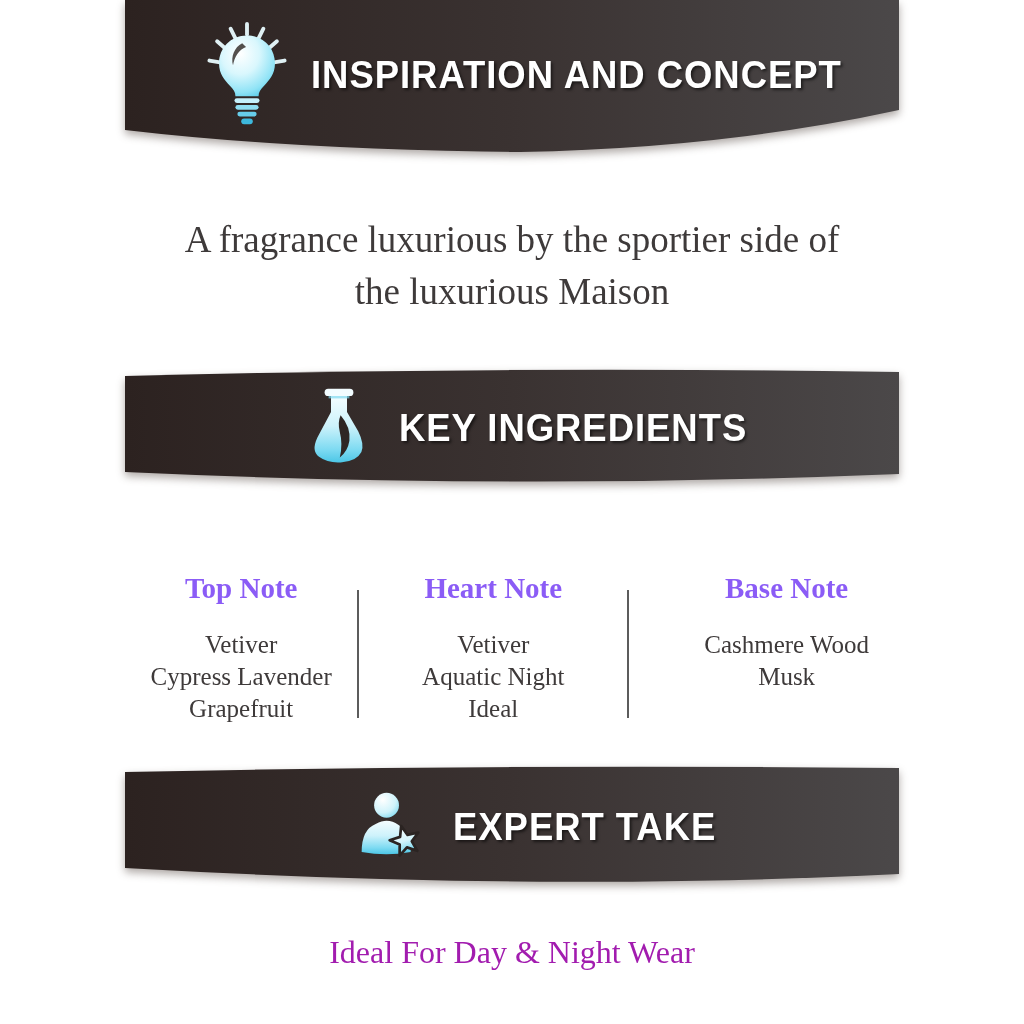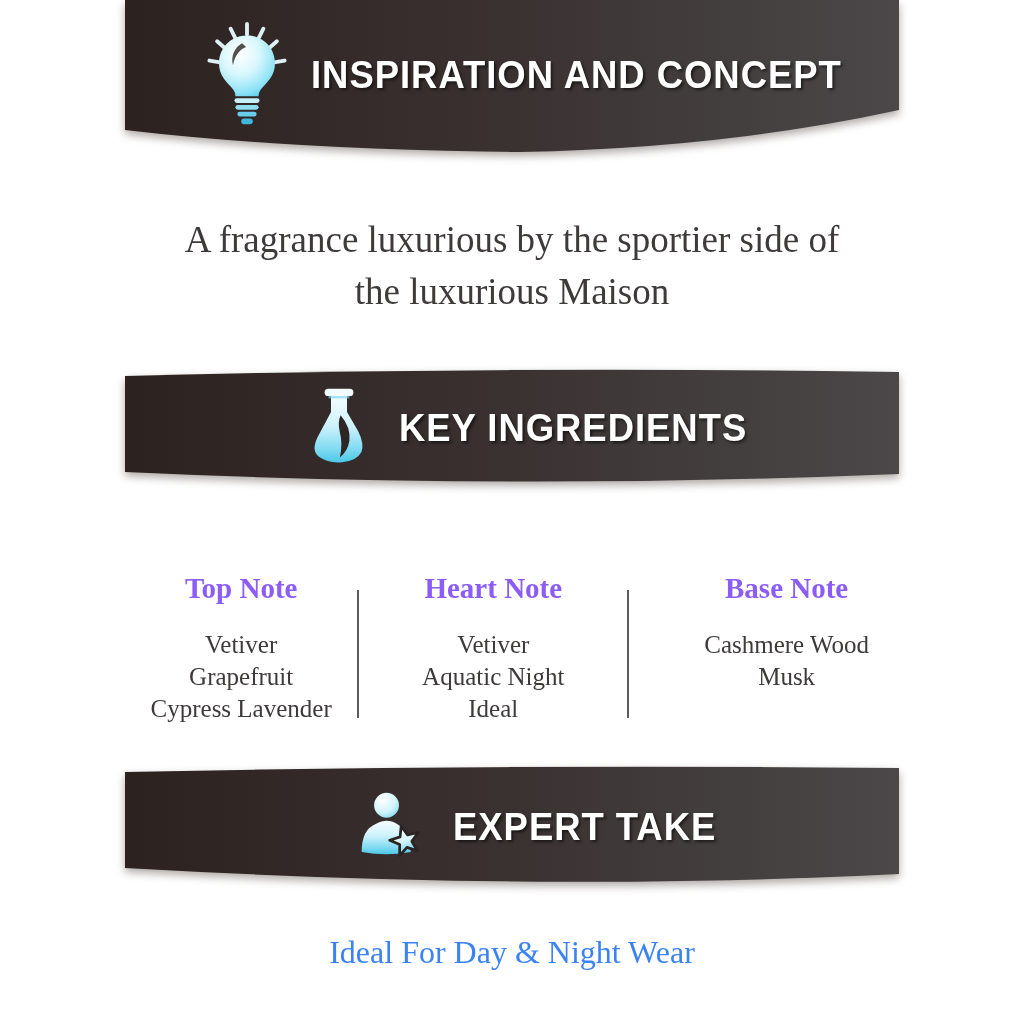--- a/index.html
+++ b/index.html
@@ -36,21 +36,21 @@
   }
   .note-col{text-align:center;}
   .note-col.c1{width:246px;}
   .note-col.c2{width:284px;}
   .note-col.c3{width:238px;padding-left:45px;}
   .note-divider{width:2px;height:128px;margin-top:18px;background:#5c5c5c;}
   .note-heading{font-size:29px;font-weight:bold;color:#8b5cf6;margin-bottom:24px;}
   .note-item{font-size:25px;line-height:32px;color:#3e3a3a;}
   .footer-text{
     position:absolute;left:125px;top:934px;width:774px;text-align:center;
-    font-size:32px;color:#3b82f6;
+    font-size:32px;color:#a21caf;
   }
   .hidden-defs{position:absolute;width:0;height:0;overflow:hidden;}
 </style>
 </head>
 <body>
 
 <div class="canvas">
 
   <svg class="hidden-defs" aria-hidden="true">
     <defs>
@@ -127,22 +127,22 @@
         <path d="M42,34 Q55,49 53,66 Q51,79 41,87 Q45,70 41,55 Q38,43 42,34 Z" fill="#2e2624"></path>
       </svg>
       <span class="banner-title">KEY INGREDIENTS</span>
     </div>
   </section>
 
   <div class="notes">
     <div class="note-col c1">
       <div class="note-heading">Top Note</div>
       <div class="note-item">Vetiver</div>
+      <div class="note-item">Cypress Lavender</div>
       <div class="note-item">Grapefruit</div>
-      <div class="note-item">Cypress Lavender</div>
     </div>
     <div class="note-divider"></div>
     <div class="note-col c2">
       <div class="note-heading">Heart Note</div>
       <div class="note-item">Vetiver</div>
       <div class="note-item">Aquatic Night</div>
       <div class="note-item">Ideal</div>
     </div>
     <div class="note-divider"></div>
     <div class="note-col c3">

